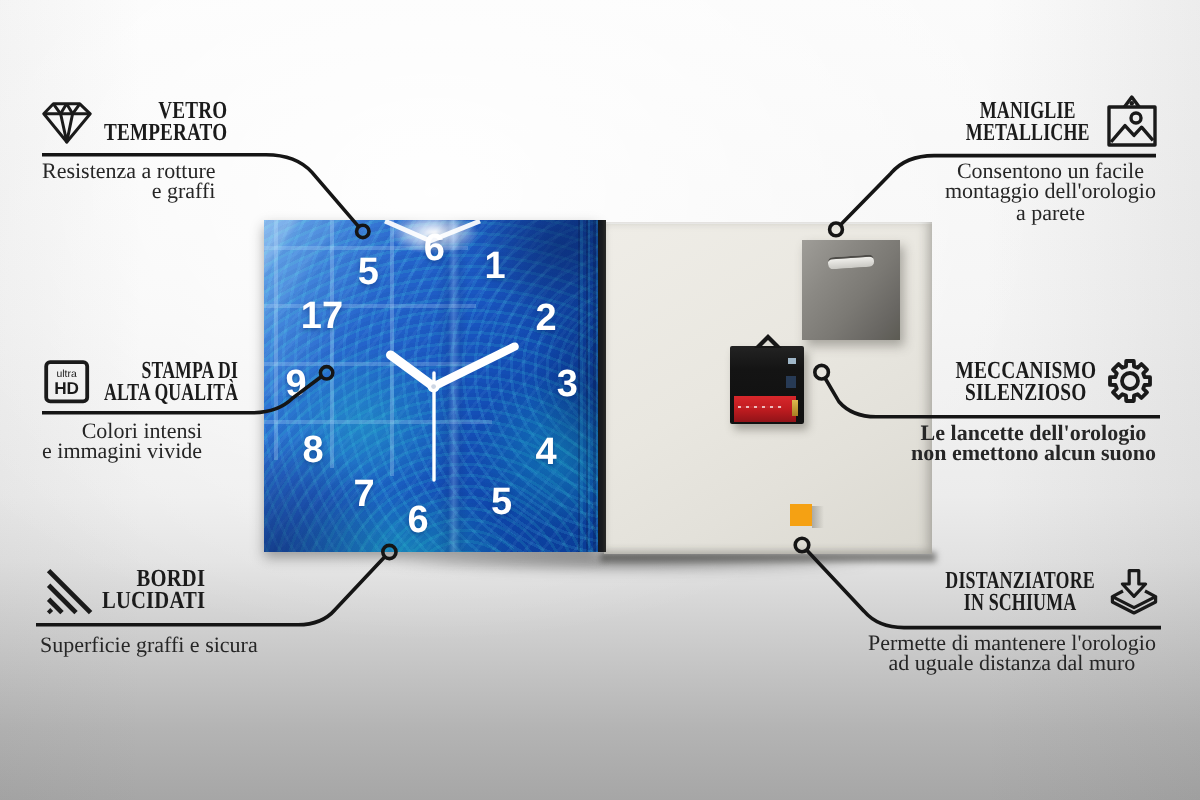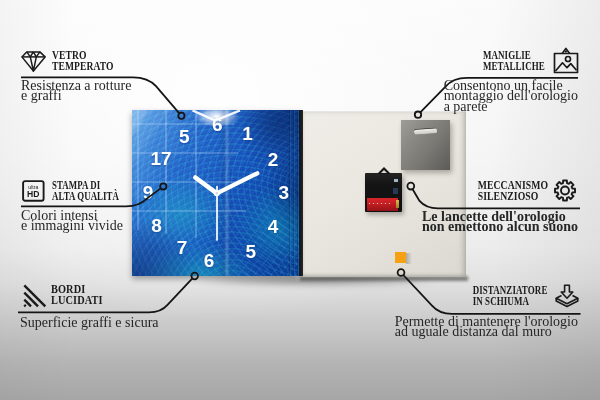--- a/index.html
+++ b/index.html
@@ -63,25 +63,25 @@
 .glare{position:absolute;left:53px;top:-7px;width:64px;height:30px;
   background:radial-gradient(ellipse 50% 50% at 50% 45%, rgba(255,255,255,1), rgba(255,255,255,0.5) 42%, rgba(255,255,255,0) 70%);}
 .fold{position:absolute;left:86px;top:0;width:16px;height:100%;
   background:linear-gradient(90deg, rgba(8,38,105,0) 0%, rgba(8,38,105,0.14) 38%, rgba(215,238,255,0.22) 55%, rgba(8,38,105,0.12) 75%, rgba(8,38,105,0) 100%);}
 .num{position:absolute;color:#fff;font-family:"Liberation Sans",sans-serif;
   font-weight:bold;font-size:19px;transform:translate(-50%,-50%);
   text-shadow:0 1px 2px rgba(10,50,120,0.55);}
 .blackstrip{position:absolute;left:297.5px;top:110.3px;width:5px;height:166px;
   background:linear-gradient(90deg,#0e1420,#181a1e 60%,#2a2a28);}
 
-.lab{position:absolute;color:#1b1b1b;}
+.lab{position:absolute;color:#1b1b1b;text-align:right;}
 .lab .t{font-weight:bold;font-size:12.3px;line-height:11px;letter-spacing:0.1px;white-space:nowrap;transform-origin:left top;}
 .right .t{transform-origin:right top;}
-.lab .s{font-size:14px;line-height:10.4px;color:#262626;white-space:nowrap;transform:translateZ(0);}
-.right{text-align:left;}
+.lab .s{font-size:11px;line-height:10.4px;color:#262626;white-space:nowrap;transform:translateZ(0);}
+.right{text-align:center;}
 .ico{position:absolute;transform:translateZ(0);}
 svg.overlay{position:absolute;left:0;top:0;}
 </style></head>
 <body>
 <div class="bg"></div>
 <div class="shadow1"></div>
 <div class="shadow2"></div>
 
 <div class="panel">
   <div class="plate">

